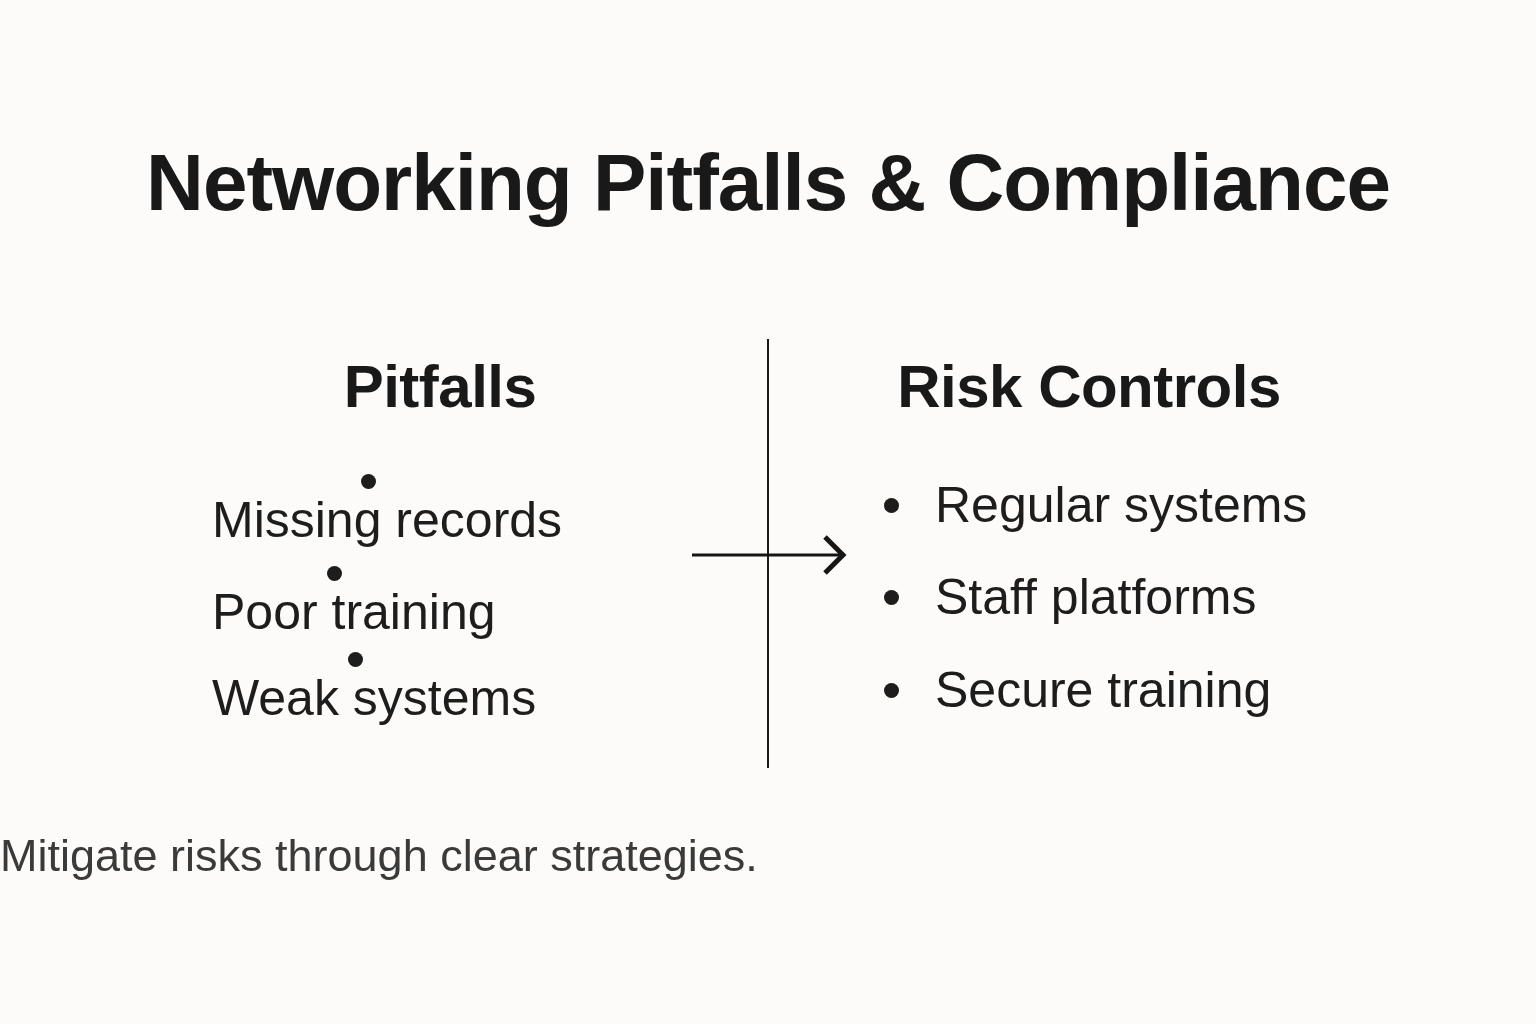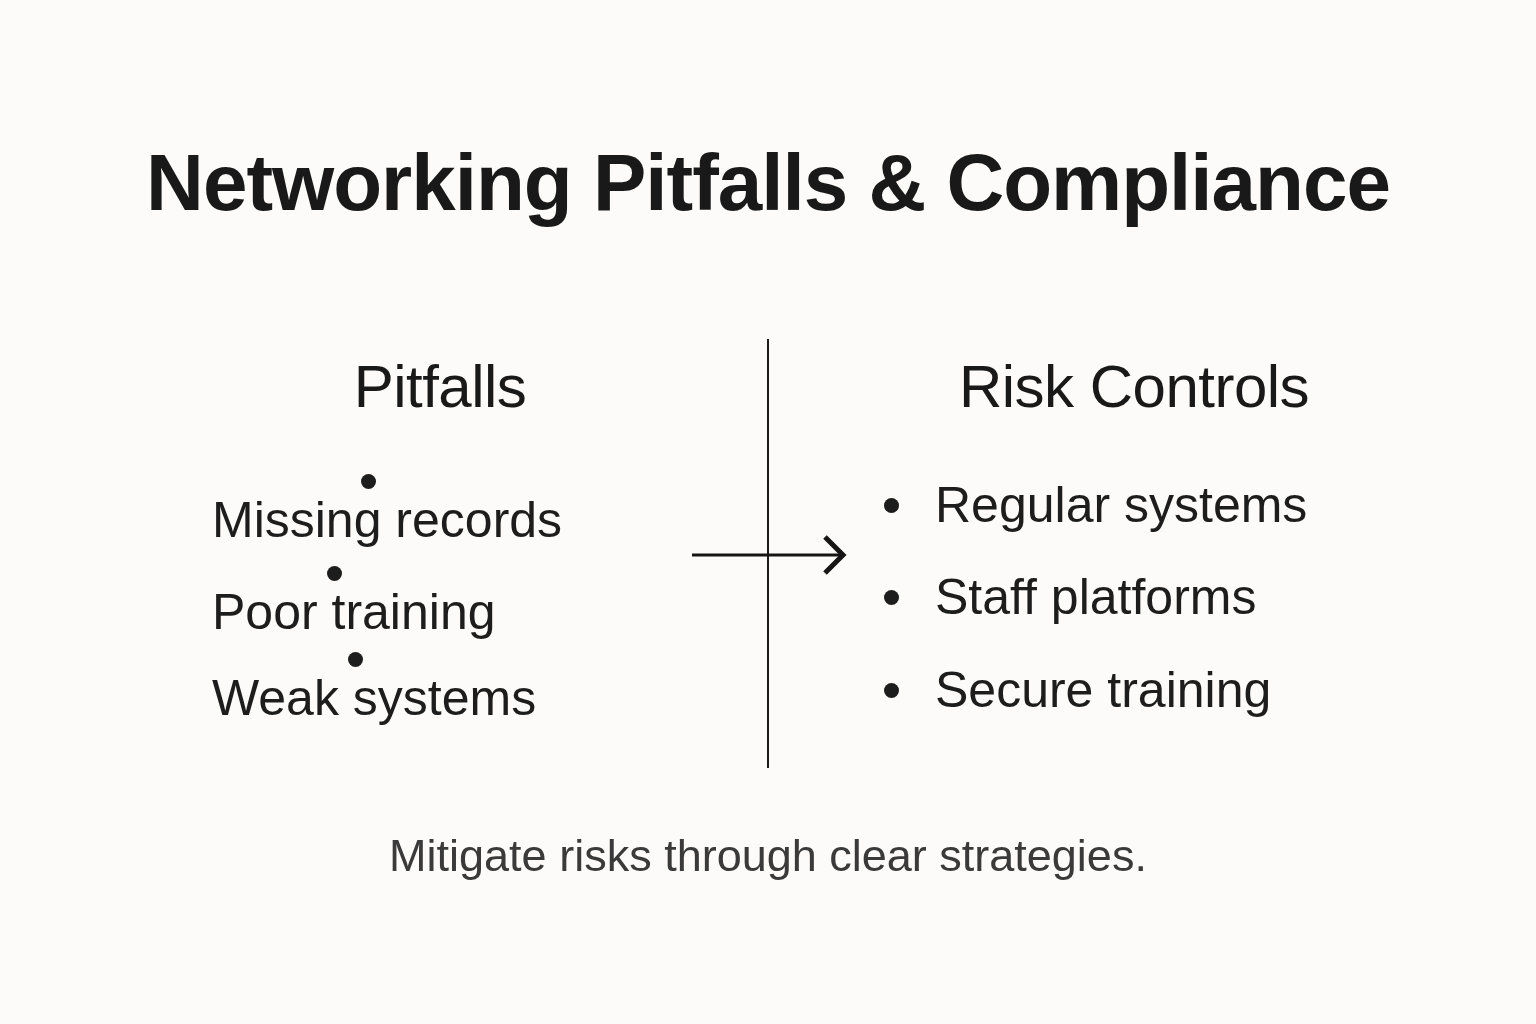--- a/index.html
+++ b/index.html
@@ -27,27 +27,27 @@
   }
 
   .col-heading {
     position: absolute;
     top: 352px;
     height: 70px;
     width: 400px;
     line-height: 70px;
     text-align: center;
     font-size: 60px;
-    font-weight: 400;
+    font-weight: 700;
     letter-spacing: -0.5px;
     color: #191919;
     white-space: nowrap;
   }
   .col-heading.left  { left: 240px; }
-  .col-heading.right { left: 934px; text-align: center; }
+  .col-heading.right { left: 889px; text-align: center; }
 
   .bullet-row {
     position: absolute;
     display: flex;
     align-items: center;
     height: 62px;
     font-size: 50px;
     line-height: 62px;
     color: #1D1D1D;
     white-space: nowrap;
@@ -76,21 +76,20 @@
   .arrow-wrap {
     position: absolute;
     left: 684px; top: 525px;
     width: 170px; height: 60px;
   }
 
   .footer {
     position: absolute;
     top: 823px; left: 0;
     width: 1536px;
-    text-align: center;
     font-size: 45px;
     line-height: 66px;
     color: #3A3A3A;
     white-space: nowrap;
   }
 </style>
 </head>
 <body>
 
 <div class="slide">

